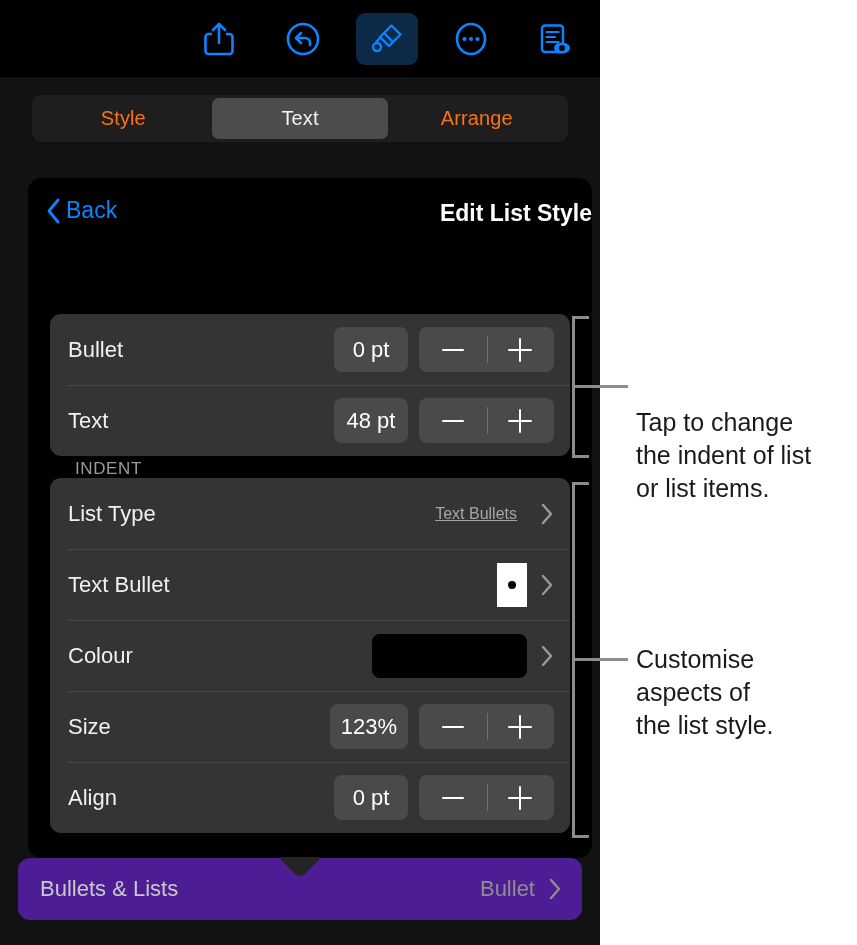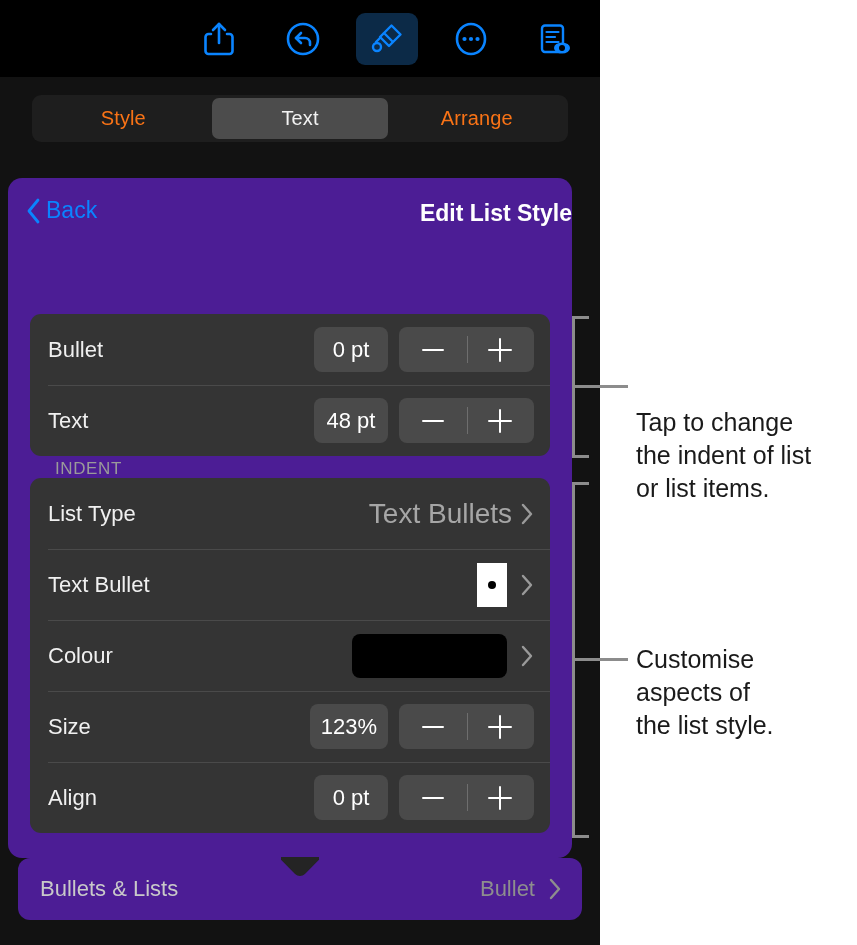--- a/index.html
+++ b/index.html
@@ -33,22 +33,22 @@
     padding:3px;box-sizing:border-box;
   }
   .seg{
     flex:1;display:flex;align-items:center;justify-content:center;
     font-size:20px;color:#f97316;border-radius:7px;cursor:pointer;
     letter-spacing:.1px;
   }
   .seg.active{background:#4c4c4c;color:#f2f2f2;}
   
   .popover{
-    position:absolute;left:8px;top:178px;width:564px;height:680px;
-    background:#4c1d95;border-radius:14px;
+    position:absolute;left:28px;top:178px;width:564px;height:680px;
+    background:#000000;border-radius:14px;
   }
   .pophead{
     position:relative;height:70px;
   }
   .back{
     position:absolute;left:18px;top:19px;display:flex;align-items:center;
     gap:5px;color:#0a84ff;font-size:23px;cursor:pointer;
   }
   .back svg{display:block;}
   .poptitle{
@@ -90,21 +90,21 @@
     position:absolute;left:50%;top:9px;width:1px;height:27px;
     background:#6e6e6e;
   }
   .minus{width:22px;height:2px;background:#ffffff;border-radius:1px;}
   .plus{position:relative;width:24px;height:24px;}
   .plus::before,.plus::after{
     content:"";position:absolute;background:#ffffff;border-radius:1px;
   }
   .plus::before{left:0;top:11px;width:24px;height:2px;}
   .plus::after{left:11px;top:0;width:2px;height:24px;}
-  .rvalue{color:#a6a6a6;font-size:28px;margin-right:9px;}
+  .rvalue{color:#a6a6a6;font-size:16px;margin-right:24px;text-decoration:underline;}
   .chev{
     width:13px;height:22px;flex:none;
   }
   .swatch-bullet{
     width:30px;height:44px;background:#ffffff;margin-right:14px;
     display:flex;align-items:center;justify-content:center;cursor:pointer;
   }
   .swatch-bullet .dot{width:8px;height:8px;border-radius:50%;background:#000;}
   .swatch-colour{
     width:155px;height:44px;background:#000000;border-radius:8px;

